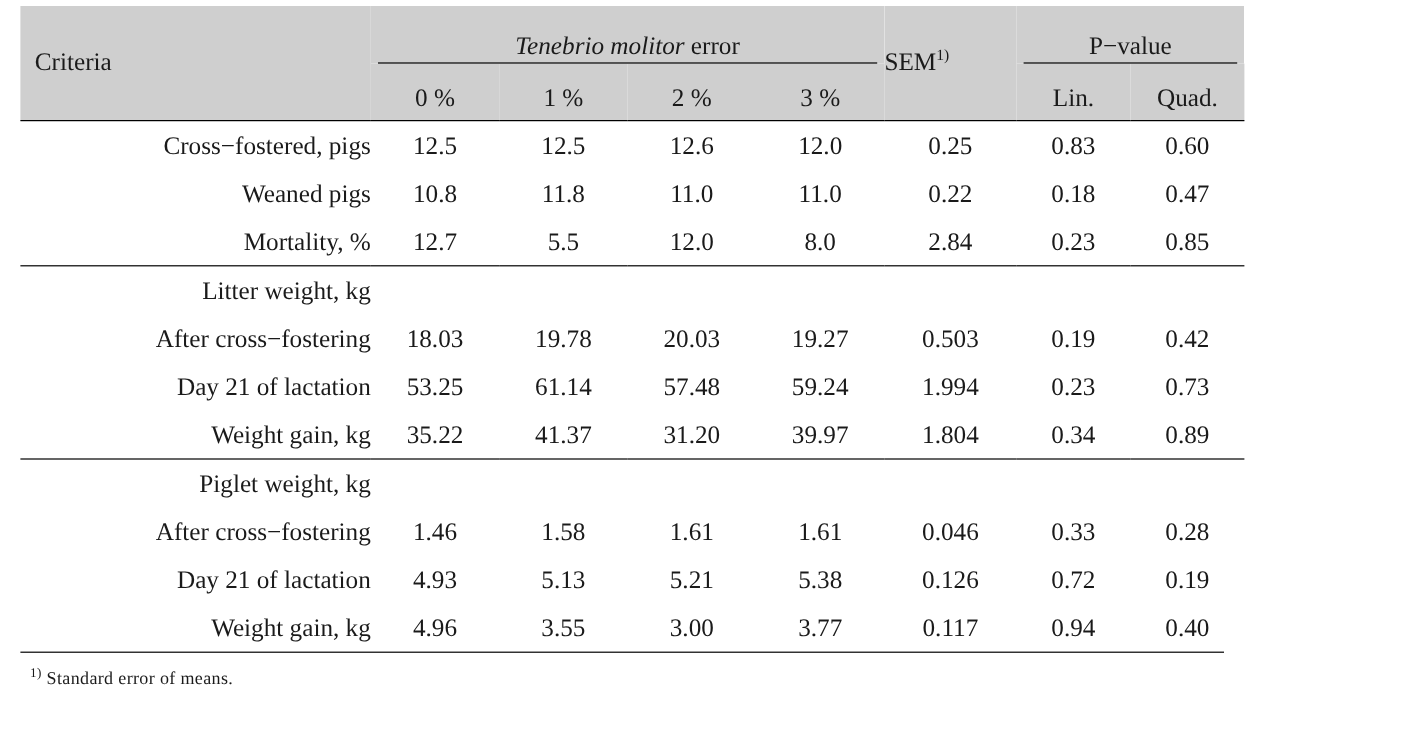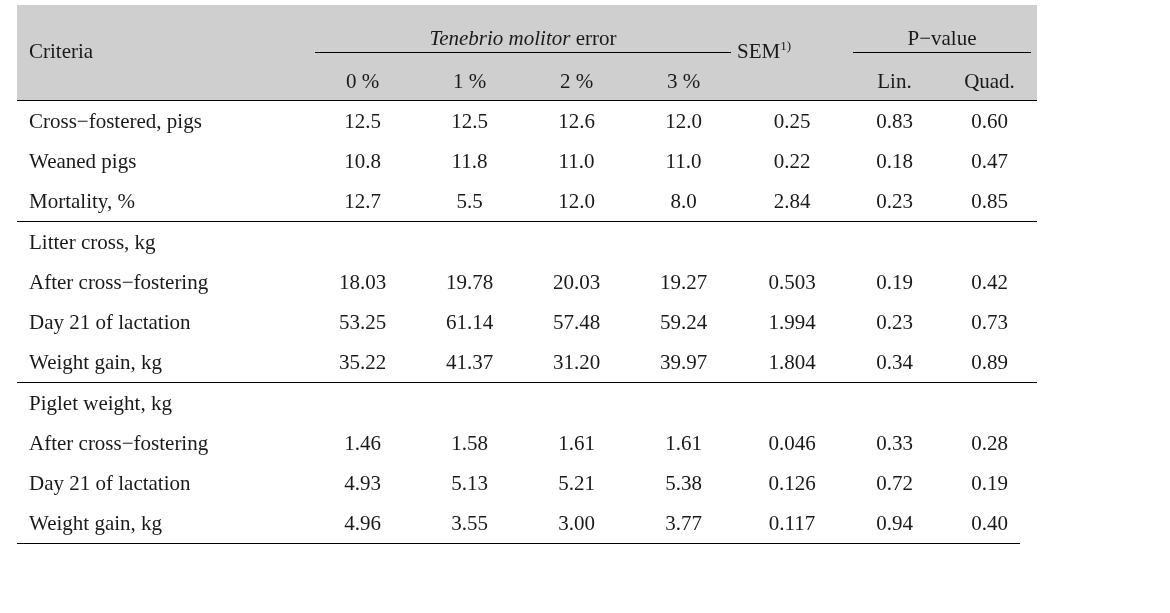--- a/index.html
+++ b/index.html
@@ -85,21 +85,21 @@
     font-style: italic;
   }
 
   
   tbody td {
     padding: 0;
     height: 40px;
     font-size: 21px;
   }
   td.crit {
-    text-align: left;
+    text-align: right;
     padding-left: 12px;
     white-space: nowrap;
   }
   td.num {
     text-align: center;
   }
 
   tr.rule-top > td {
     border-top: 1.6px solid #000;
   }
@@ -196,21 +196,21 @@
           <td class="crit">Mortality, %</td>
           <td class="num">12.7</td>
           <td class="num">5.5</td>
           <td class="num">12.0</td>
           <td class="num">8.0</td>
           <td class="num">2.84</td>
           <td class="num">0.23</td>
           <td class="num">0.85</td>
         </tr>
         <tr class="rule-top">
-          <td class="crit">Litter cross, kg</td>
+          <td class="crit">Litter weight, kg</td>
           <td class="num"></td>
           <td class="num"></td>
           <td class="num"></td>
           <td class="num"></td>
           <td class="num"></td>
           <td class="num"></td>
           <td class="num"></td>
         </tr>
         <tr>
           <td class="crit">After cross−fostering</td>
@@ -280,14 +280,17 @@
           <td class="num">3.77</td>
           <td class="num">0.117</td>
           <td class="num">0.94</td>
           <td class="num">0.40</td>
         </tr>
       </tbody>
   </table>
 
   <div class="rule-line"></div>
 
+  <div class="footnote">
+    <span class="sup">1)</span><span> Standard error of means.</span>
+  </div>
 
 </div>
 
 </body></html>

